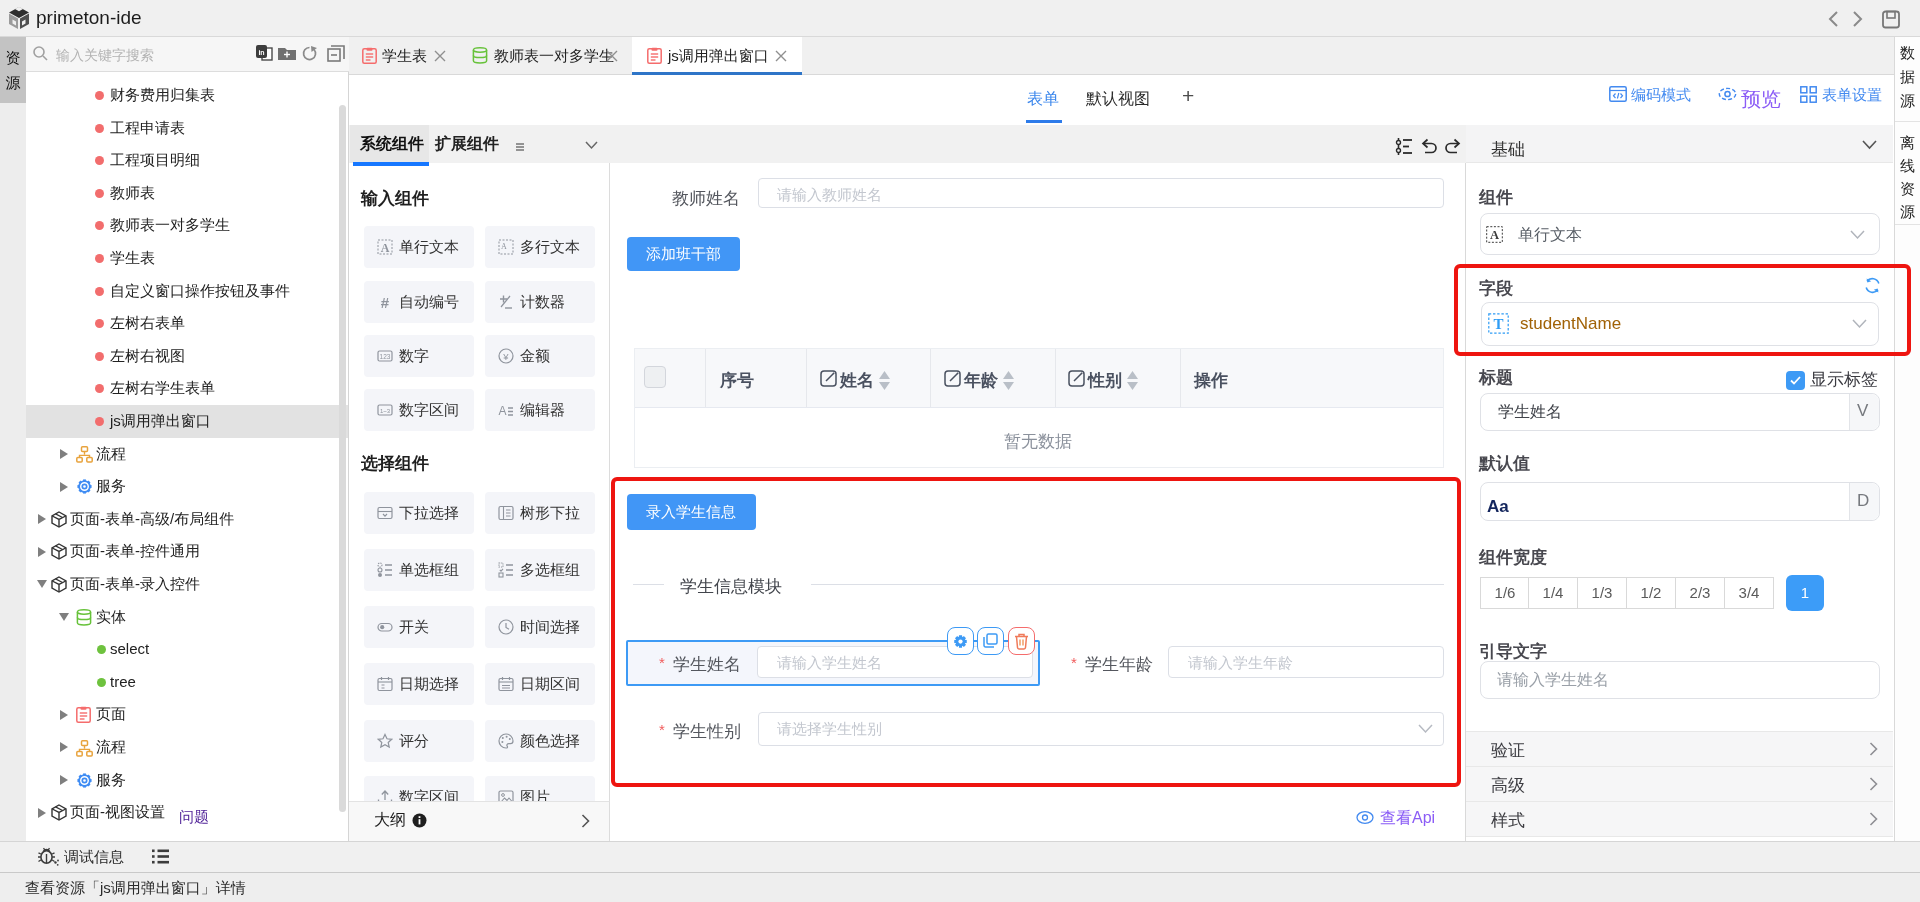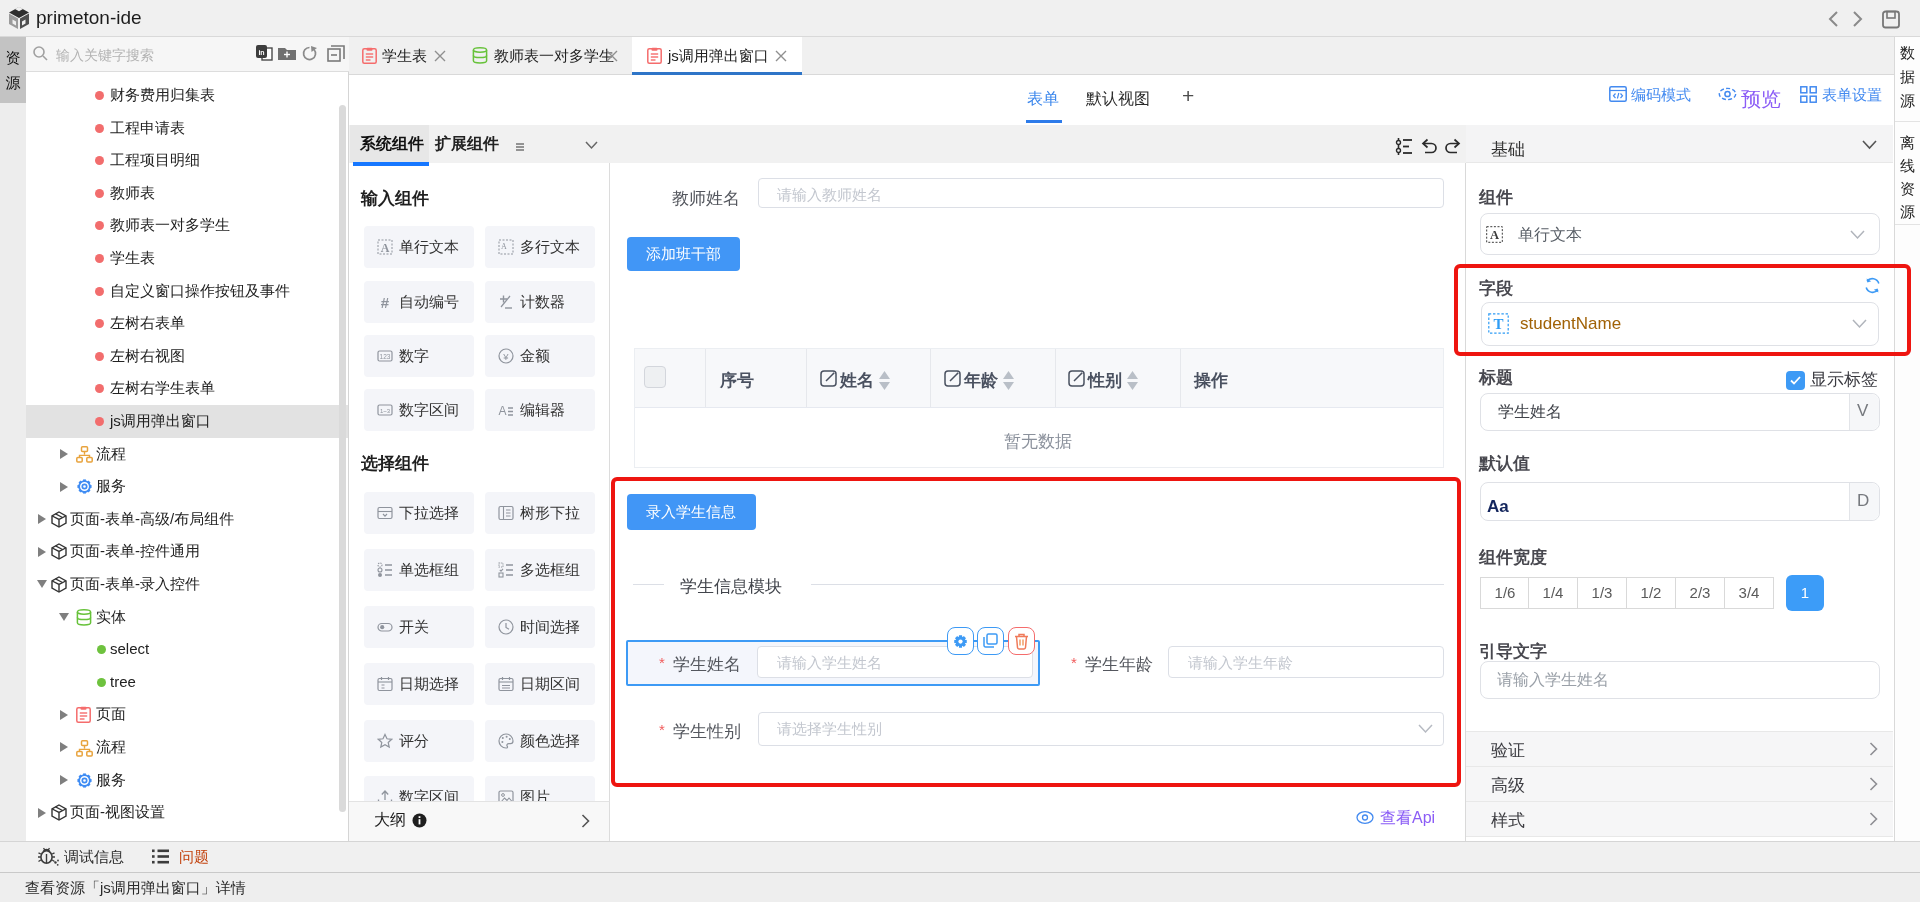--- a/index.html
+++ b/index.html
@@ -595,14 +595,14 @@
 </svg>
 <div class="txt" style="left:64px;top:848px;font-size:15px;color:#2b2b2b">调试信息</div>
 <svg class="ab" style="left:152px;top:849px" width="17" height="15" viewBox="0 0 17 15">
 <rect x="0" y="0.5" width="2.6" height="2.6" fill="#3c3c3c"></rect>
     <rect x="0" y="6.2" width="2.6" height="2.6" fill="#3c3c3c"></rect>
     <rect x="0" y="11.9" width="2.6" height="2.6" fill="#3c3c3c"></rect>
 <rect x="5.5" y="0.5" width="11.5" height="2.6" fill="#3c3c3c"></rect>
     <rect x="5.5" y="6.2" width="11.5" height="2.6" fill="#3c3c3c"></rect>
     <rect x="5.5" y="11.9" width="11.5" height="2.6" fill="#3c3c3c"></rect>
 </svg>
-<div class="txt" style="left:179px;top:848px;font-size:15px;color:#c2410c">问题</div>
+<div class="txt" style="left:179px;top:808px;font-size:15px;color:#4c1d95">问题</div>
 <div class="ab" style="left:0;top:872px;width:1920px;height:30px;background:#eee;border-top:1px solid #c9c9c9"></div>
 <div class="txt" style="left:25px;top:879px;font-size:15px;color:#2b2b2b">查看资源「js调用弹出窗口」详情</div>
 </body></html>

